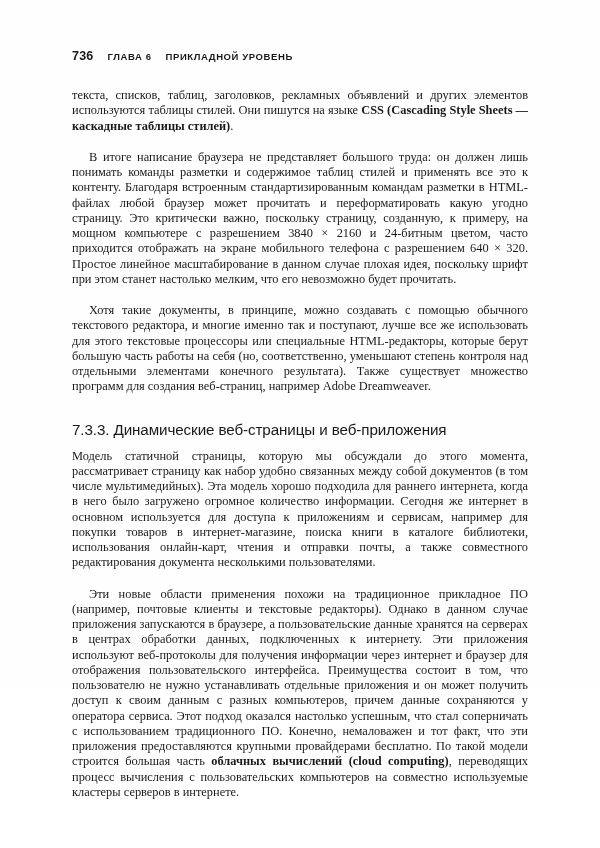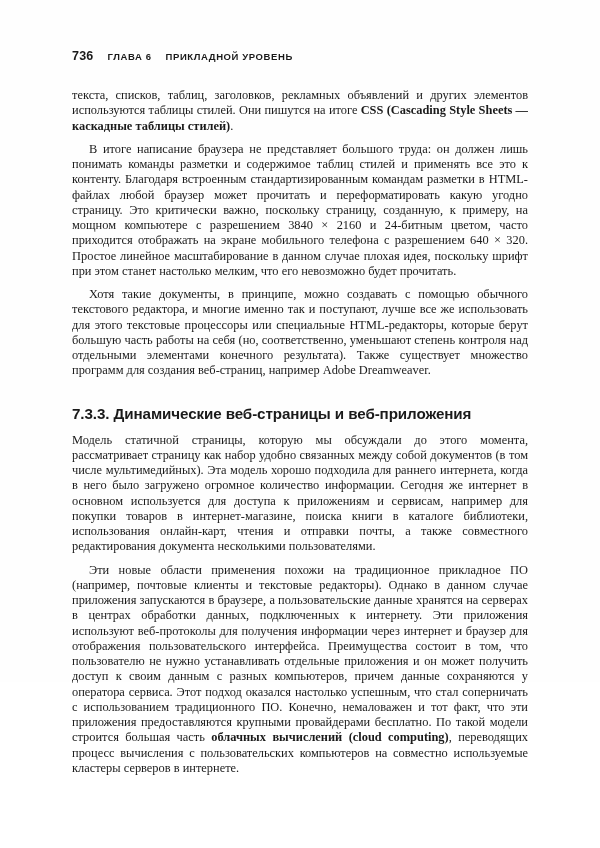--- a/index.html
+++ b/index.html
@@ -54,46 +54,46 @@
     line-height: 15.25px;
     text-align: justify;
     text-justify: inter-word;
     hyphens: auto;
     -webkit-hyphens: auto;
   }
   p.indent {
     text-indent: 17px;
   }
   p + p {
-    margin-top: 8px;
+    margin-top: 16px;
   }
   h2.section {
     font-family: "Liberation Sans", sans-serif;
     font-size: 15.2px;
-    font-weight: bold;
+    font-weight: normal;
     margin: 26px 0 11px 0;
     letter-spacing: -0.1px;
     text-align: left;
   }
   .b { font-weight: bold; }
 </style>
 </head>
 <body>
 
 <div class="page">
 
   <div class="header">
     <span class="pageno">736</span>
     <span class="chapter">ГЛАВА 6</span>
     <span class="chapter">ПРИКЛАДНОЙ УРОВЕНЬ</span>
   </div>
 
   <div class="content">
 
-    <p><span>текста, списков, таблиц, заголовков, рекламных объявлений и других элементов используются таблицы стилей. Они пишутся на итоге </span><span class="b">CSS (Cascading Style Sheets — каскадные таблицы стилей)</span><span>.</span></p>
+    <p><span>текста, списков, таблиц, заголовков, рекламных объявлений и других элементов используются таблицы стилей. Они пишутся на языке </span><span class="b">CSS (Cascading Style Sheets — каскадные таблицы стилей)</span><span>.</span></p>
 
     <p class="indent">В итоге написание браузера не представляет большого труда: он должен лишь понимать команды разметки и содержимое таблиц стилей и применять все это к контенту. Благодаря встроенным стандартизированным командам разметки в HTML-файлах любой браузер может прочитать и переформатировать какую угодно страницу. Это критически важно, поскольку страницу, созданную, к примеру, на мощном компьютере с разрешением 3840 × 2160 и 24-битным цветом, часто приходится отображать на экране мобильного телефона с разрешением 640 × 320. Простое линейное масштабирование в данном случае плохая идея, поскольку шрифт при этом станет настолько мелким, что его невозможно будет прочитать.</p>
 
     <p class="indent">Хотя такие документы, в принципе, можно создавать с помощью обычного текстового редактора, и многие именно так и поступают, лучше все же использовать для этого текстовые процессоры или специальные HTML-редакторы, которые берут большую часть работы на себя (но, соответственно, уменьшают степень контроля над отдельными элементами конечного результата). Также существует множество программ для создания веб-страниц, например Adobe Dreamweaver.</p>
 
     <h2 class="section">7.3.3. Динамические веб-страницы и веб-приложения</h2>
 
     <p>Модель статичной страницы, которую мы обсуждали до этого момента, рассматривает страницу как набор удобно связанных между собой документов (в том числе мультимедийных). Эта модель хорошо подходила для раннего интернета, когда в него было загружено огромное количество информации. Сегодня же интернет в основном используется для доступа к приложениям и сервисам, например для покупки товаров в интернет-магазине, поиска книги в каталоге библиотеки, использования онлайн-карт, чтения и отправки почты, а также совместного редактирования документа несколькими пользователями.</p>
 
     <p class="indent"><span>Эти новые области применения похожи на традиционное прикладное ПО (например, почтовые клиенты и текстовые редакторы). Однако в данном случае приложения запускаются в браузере, а пользовательские данные хранятся на серверах в центрах обработки данных, подключенных к интернету. Эти приложения используют веб-протоколы для получения информации через интернет и браузер для отображения пользовательского интерфейса. Преимущества состоит в том, что пользователю не нужно устанавливать отдельные приложения и он может получить доступ к своим данным с разных компьютеров, причем данные сохраняются у оператора сервиса. Этот подход оказался настолько успешным, что стал соперничать с использованием традиционного ПО. Конечно, немаловажен и тот факт, что эти приложения предоставляются крупными провайдерами бесплатно. По такой модели строится большая часть </span><span class="b">облачных вычислений (cloud computing)</span><span>, переводящих процесс вычисления с пользовательских компьютеров на совместно используемые кластеры серверов в интернете.</span></p>

